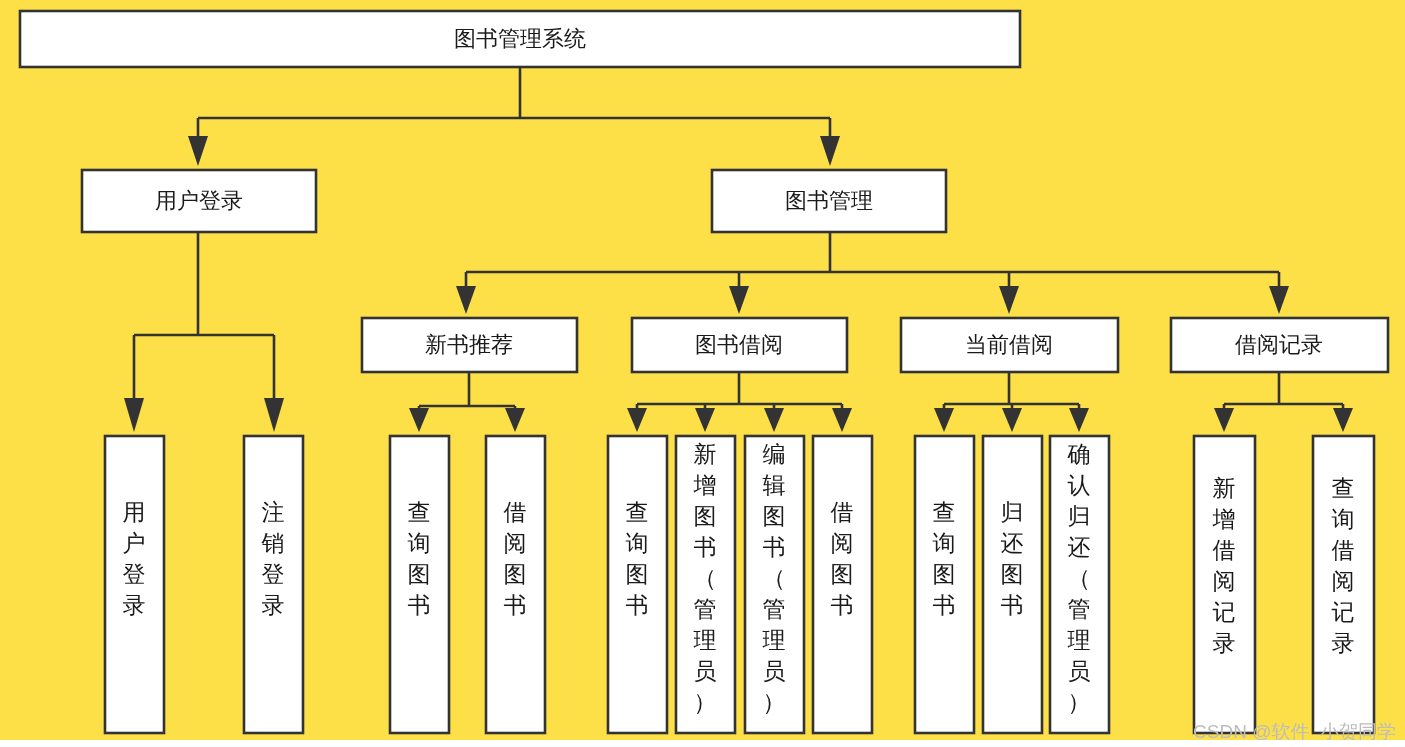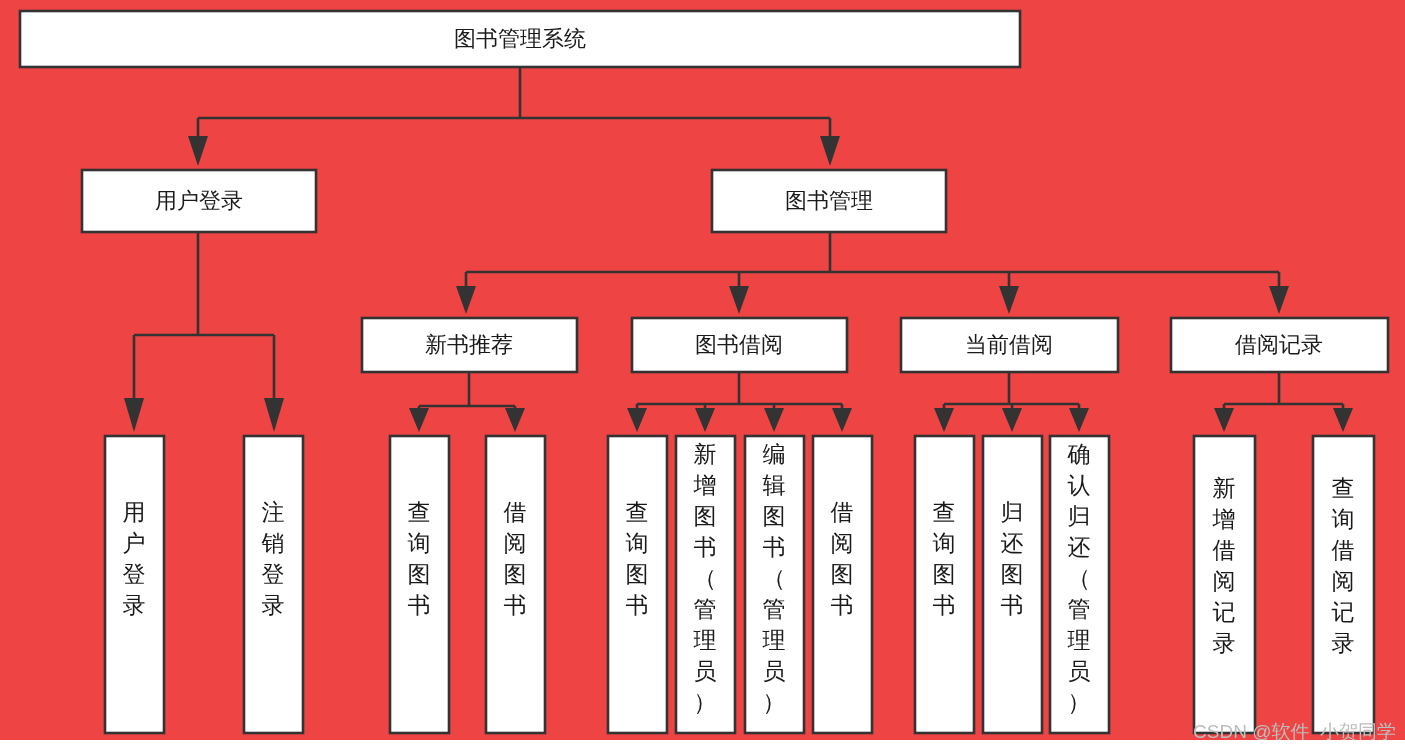--- a/index.html
+++ b/index.html
@@ -8,21 +8,21 @@
     padding: 0;
     background: #ffffff;
   }
   body {
     font-family: "Liberation Sans", "DejaVu Sans", sans-serif;
   }
   #diagram-root {
     position: relative;
     width: 1405px;
     height: 740px;
-    background: #ef4444;
+    background: #fde047;
     overflow: hidden;
   }
   svg#flowchart {
     position: absolute;
     left: 0;
     top: 0;
     width: 1405px;
     height: 747px;
     display: block;
   }

